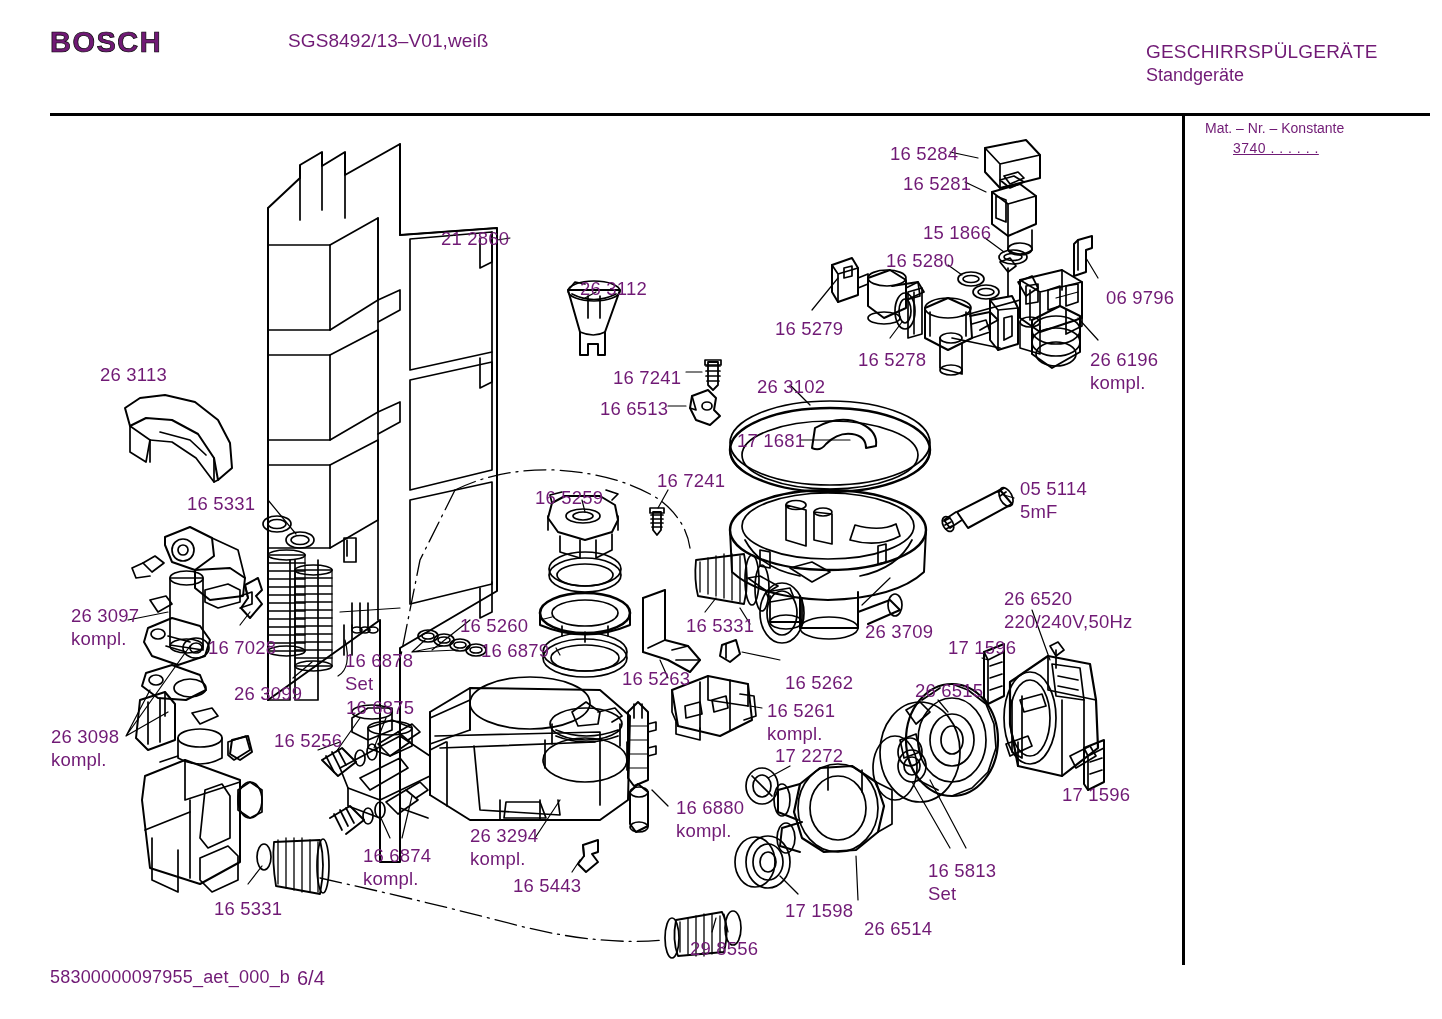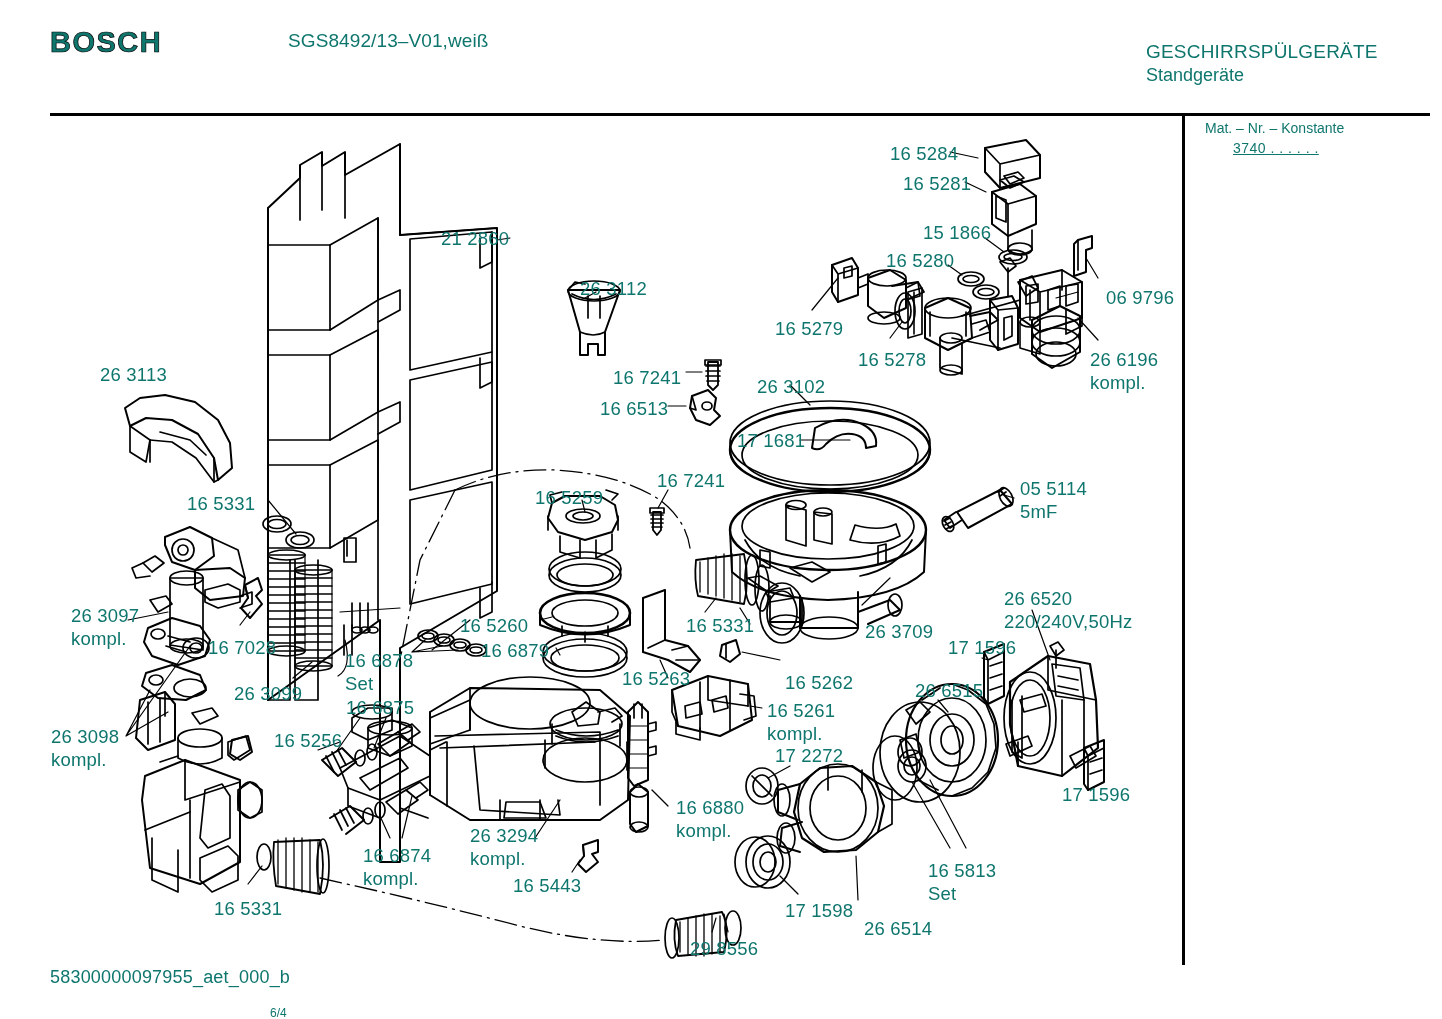--- a/index.html
+++ b/index.html
@@ -7,21 +7,21 @@
     margin: 0;
     padding: 0;
     background: #ffffff;
   }
   #page {
     position: relative;
     width: 1442px;
     height: 1019px;
     background: #ffffff;
     font-family: "Liberation Sans", sans-serif;
-    color: #0f766e;
+    color: #701a75;
     overflow: hidden;
   }
 
   
   #brand-logo {
     position: absolute;
     left: 50px;
     top: 26px;
     font-family: "Liberation Sans", sans-serif;
     font-size: 29px;
@@ -85,24 +85,23 @@
   
   #doc-id {
     position: absolute;
     left: 50px;
     top: 967px;
     font-size: 18px;
     letter-spacing: 0.2px;
   }
   #page-number {
     position: absolute;
-    left: 270px;
+    left: 297px;
     top: 967px;
-    font-size: 12px;
-    margin-top: 39px;
+    font-size: 20px;
   }
 
   
   #drawing {
     position: absolute;
     left: 0;
     top: 0;
     width: 1442px;
     height: 1019px;
     pointer-events: none;

